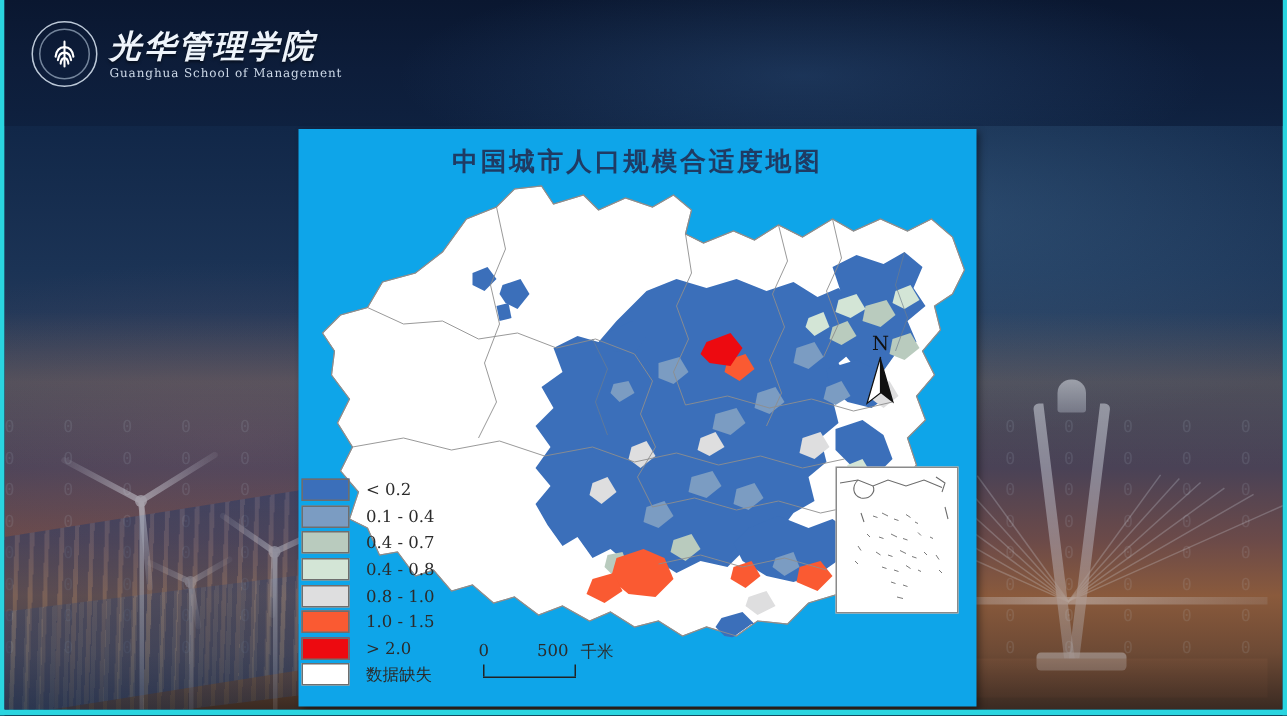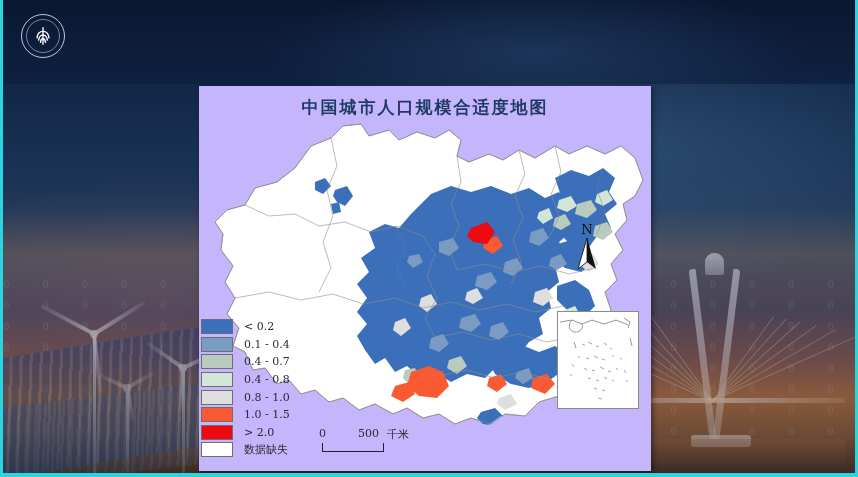--- a/index.html
+++ b/index.html
@@ -167,21 +167,21 @@
     position:absolute;right:38px;top:11px;width:620px;
     text-align:right;color:#f2f7fd;
     font-size:25px;line-height:31px;font-weight:700;letter-spacing:1px;
     font-family:"DejaVu Serif","Liberation Serif",serif;
     text-shadow:0 1px 3px rgba(0,0,0,.55);
   }
 
   
   .map-panel{
     position:absolute;left:196px;top:86px;width:452px;height:385px;
-    background:#c4b5fd;
+    background:#0ea5e9;
     box-shadow:2px 2px 5px rgba(0,0,0,.45);
   }
   .map-title{
     position:absolute;left:0;top:10px;width:100%;text-align:center;
     font-size:17px;font-weight:700;color:#1f3b63;letter-spacing:2px;
     font-family:"DejaVu Serif","Liberation Serif",serif;
   }
   .map-canvas{position:absolute;left:0;top:0;width:452px;height:385px;}
   .map-canvas svg{display:block;}
 
@@ -301,20 +301,24 @@
           <g fill="none" stroke="#ffffff" stroke-width="1.5" stroke-linecap="round">
             <path d="M12 3 L12 21"></path>
             <path d="M12 7 C8 7 6 10 5.5 14"></path>
             <path d="M12 7 C16 7 18 10 18.5 14"></path>
             <path d="M12 11 C9 11 7.6 13.5 7.2 16.5"></path>
             <path d="M12 11 C15 11 16.4 13.5 16.8 16.5"></path>
             <path d="M12 15 C10.2 15 9.4 17 9.2 19"></path>
             <path d="M12 15 C13.8 15 14.6 17 14.8 19"></path>
           </g>
         </svg>
+      </div>
+      <div class="brand-text">
+        <span class="brand-cn">光华管理学院</span>
+        <span class="brand-en">Guanghua School of Management</span>
       </div>
     </div>
 
   </div>
 
   <div class="map-panel">
 
     <div class="map-title">中国城市人口规模合适度地图</div>
 
     <div class="map-canvas">

